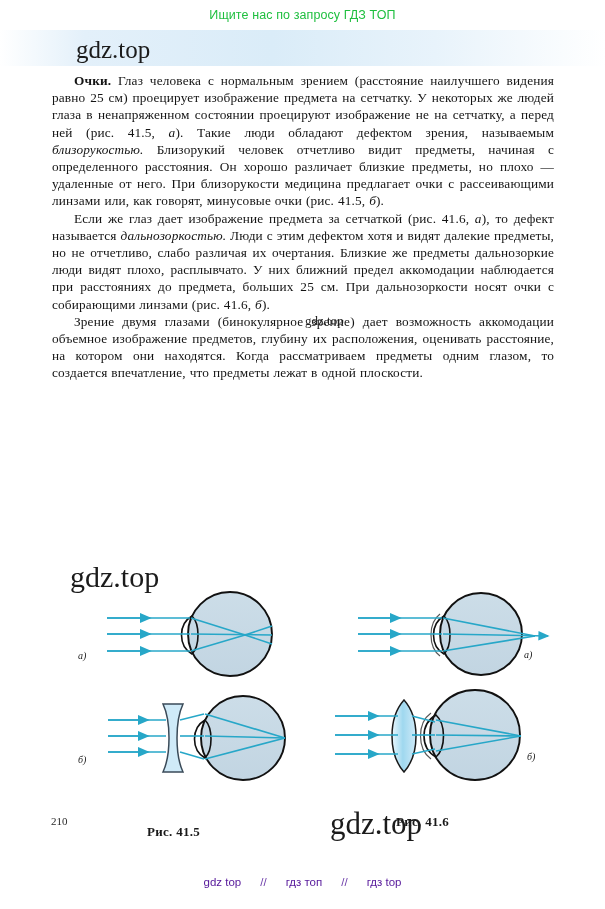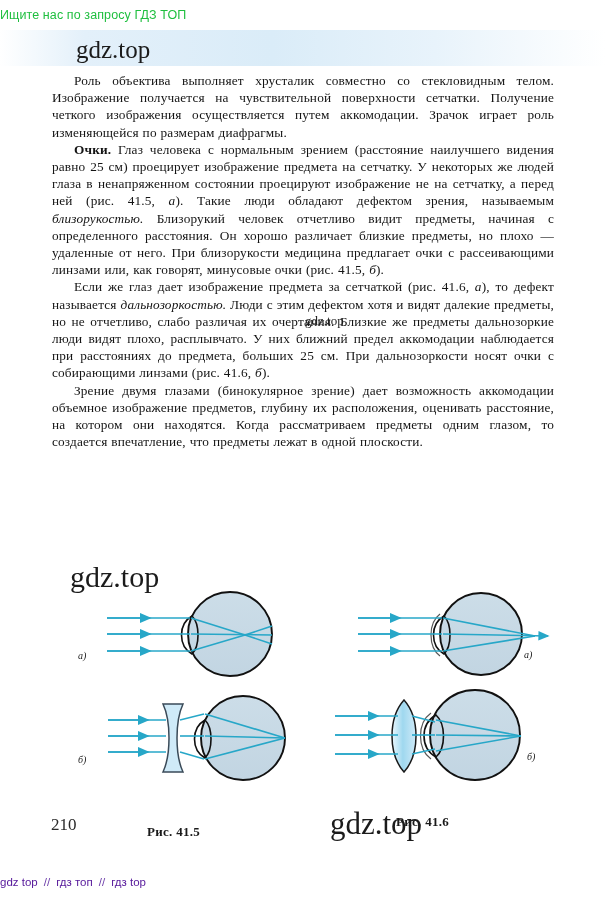--- a/index.html
+++ b/index.html
@@ -16,20 +16,21 @@
   }
 
   
   .promo-bar {
     position: absolute;
     left: 0; top: 0;
     width: 605px;
     height: 30px;
     display: flex;
     align-items: center;
+    justify-content: center;
   }
   .promo-text {
     font-family: "Liberation Sans", sans-serif;
     font-size: 12.5px;
     color: #1fbf3f;
     letter-spacing: .1px;
     white-space: nowrap;
   }
 
   
@@ -103,54 +104,54 @@
     margin-top: 34px;
   }
   .cap-415 { left: 147px; top: 790px; }
   .cap-416 { left: 396px; top: 780px; }
 
   .page-num {
     position: absolute;
     left: 51px;
     top: 815px;
     font-family: "Liberation Serif", serif;
-    font-size: 17px;
+    font-size: 11px;
     color: #2a2a2a;
   }
 
   
   .footer {
     position: absolute;
     left: 0;
     top: 876px;
     width: 605px;
     display: flex;
     align-items: center;
-    gap: 6px;
+    justify-content: center;
+    gap: 19px;
     font-family: "Liberation Sans", sans-serif;
     font-size: 11.5px;
     color: #55179a;
   }
   .footer .sep { color: #6a3aa8; }
   .footer a, .footer span { color: #55179a; text-decoration: none; }
 </style>
 </head>
 <body>
 
 <div class="promo-bar">
   <span class="promo-text">Ищите нас по запросу ГДЗ ТОП</span>
 </div>
 
 <div class="band"></div>
 
 <div class="wm wm-top">gdz.top</div>
 
 <div class="content">
 
-  <p class="para indent">Роль объектива выполняет хрусталик совместно со стекловидным телом. Изображение получается на чувствительной поверхности сетчатки. Получение четкого изображения осуществляется путем аккомодации. Зрачок играет роль изменяющейся по размерам диафрагмы.</p>
 
   <p class="para indent"><span class="b">Очки.</span><span> Глаз человека с нормальным зрением (расстояние наилучшего видения равно 25 см) проецирует изображение предмета на сетчатку. У некоторых же людей глаза в ненапряженном состоянии проецируют изображение не на сетчатку, а перед ней (рис. 41.5, </span><span class="i">а</span><span>). Такие люди обладают дефектом зрения, называемым </span><span class="i">близорукостью.</span><span> Близорукий человек отчетливо видит предметы, начиная с определенного расстояния. Он хорошо различает близкие предметы, но плохо — удаленные от него. При близорукости медицина предлагает очки с рассеивающими линзами или, как говорят, минусовые очки (рис. 41.5, </span><span class="i">б</span><span>).</span></p>
 
   <p class="para indent"><span>Если же глаз дает изображение предмета за сетчаткой (рис. 41.6, </span><span class="i">а</span><span>), то дефект называется </span><span class="i">дальнозоркостью.</span><span> Люди с этим дефектом хотя и видят далекие предметы, но не отчетливо, слабо различая их очертания. Близкие же предметы дальнозоркие люди видят плохо, расплывчато. У них ближний предел аккомодации наблюдается при расстояниях до предмета, больших 25 см. При дальнозоркости носят очки с собирающими линзами (рис. 41.6, </span><span class="i">б</span><span>).</span></p>
 
   <p class="para indent">Зрение двумя глазами (бинокулярное зрение) дает возможность аккомодации объемное изображение предметов, глубину их расположения, оценивать расстояние, на котором они находятся. Когда рассматриваем предметы одним глазом, то создается впечатление, что предметы лежат в одной плоскости.</p>
 </div>
 
 <div class="wm wm-mid">gdz.top</div>
 

